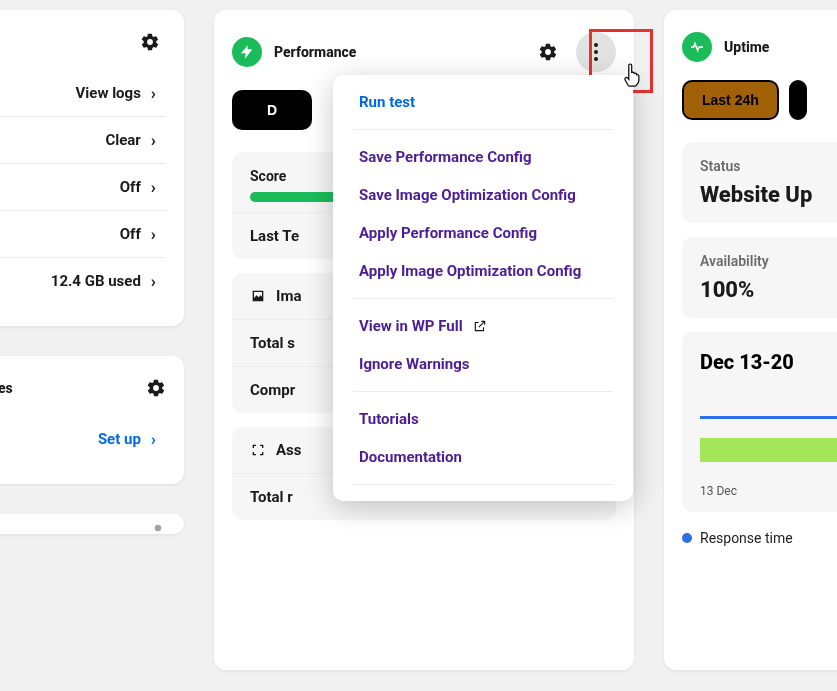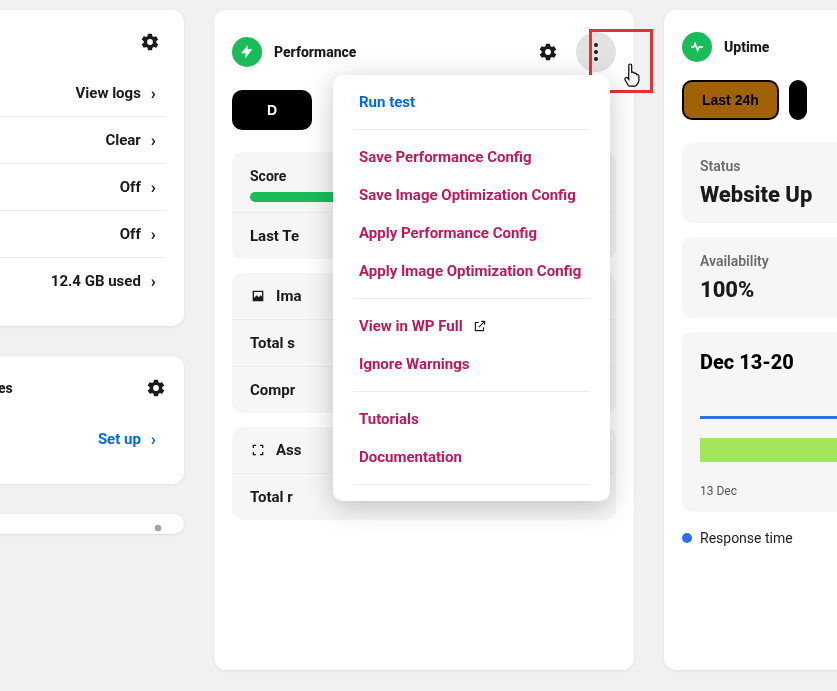--- a/index.html
+++ b/index.html
@@ -72,30 +72,30 @@
     background: #f6f6f6; border-radius: 0; padding: 14px 18px;
     font-size: 15px; font-weight: 700; color: #1a1a1a;
     display: flex; align-items: center; gap: 10px;
     border-top: 1px solid #ececec;
   }
   .sub-row:first-of-type { border-top: none; border-radius: 10px 10px 0 0; }
   .sub-group { margin-bottom: 14px; border-radius: 10px; overflow: hidden; }
   .dropdown {
     position: absolute;
     top: 75px; left: 333px;
-    width: 277px;
+    width: 300px;
     background: #fff;
     border-radius: 10px;
     box-shadow: 0 6px 28px rgba(0,0,0,0.22);
     padding: 8px 0;
     z-index: 50;
   }
   .dropdown .dd-item {
     padding: 10px 26px;
-    font-size: 15px; font-weight: 700; color: #be185d;
+    font-size: 15px; font-weight: 700; color: #4c1d95;
     cursor: pointer; display: flex; align-items: center; gap: 10px;
   }
   .dropdown .dd-item.link { color: #006ae6; }
   .dropdown .dd-item.danger { color: #e63131; }
   .dropdown hr { border: none; border-top: 1px solid #ececec; margin: 8px 20px; }
   .ext { width: 14px; height: 14px; color: #1a1a1a; }
   .chart-area {
     background: #f6f6f6; border-radius: 10px; padding: 18px 18px 14px 18px;
     margin-top: 10px;
   }

